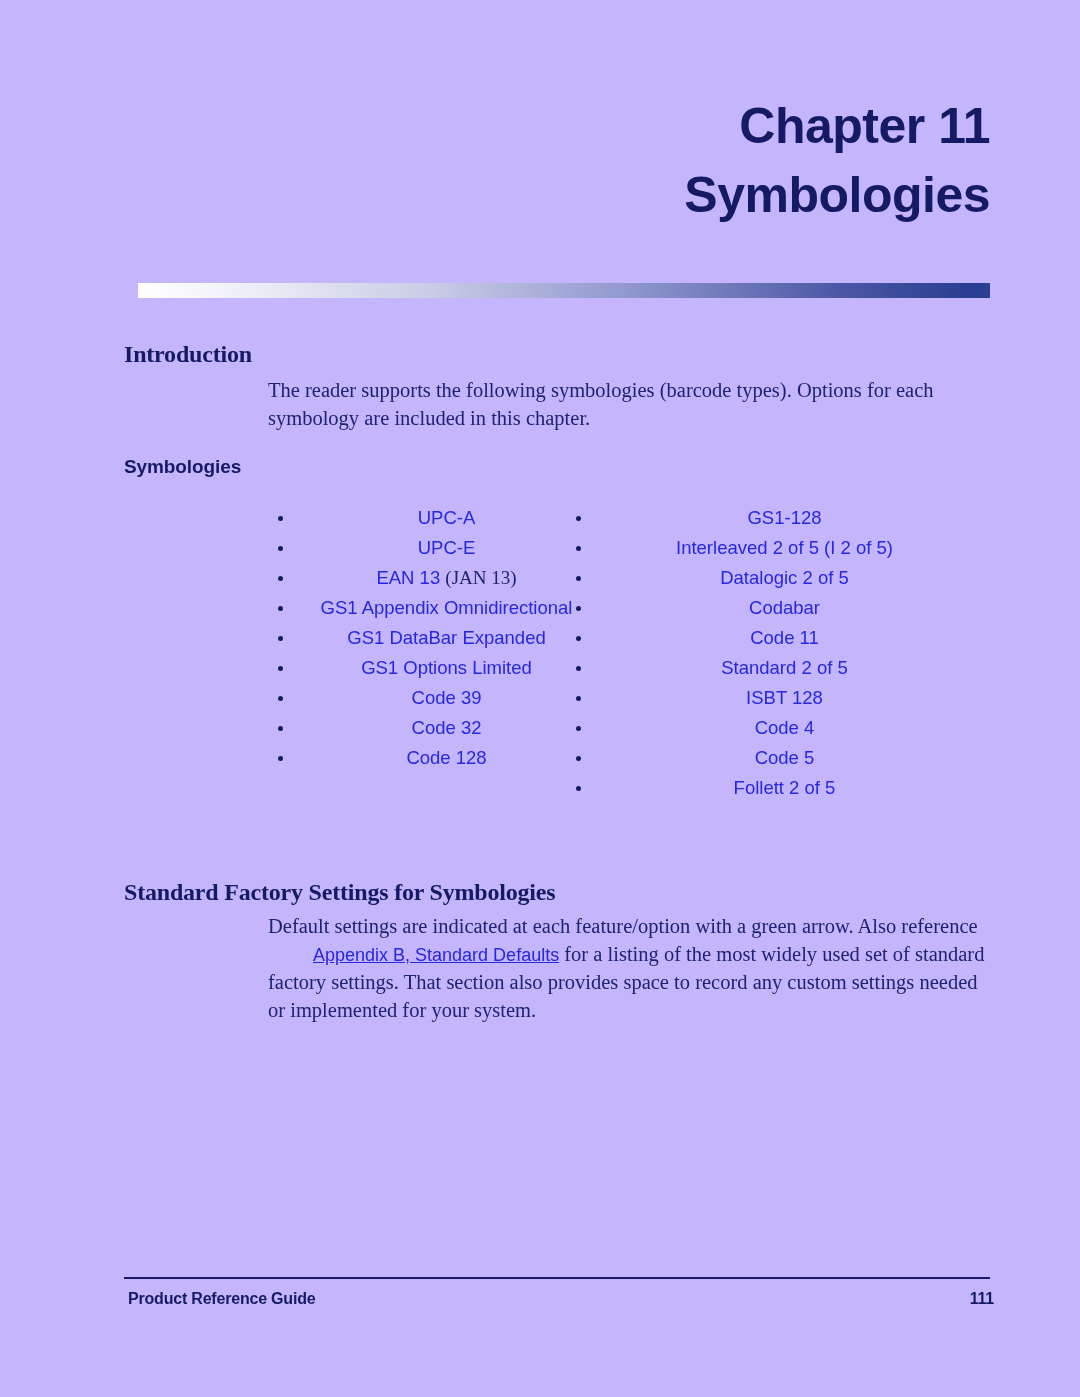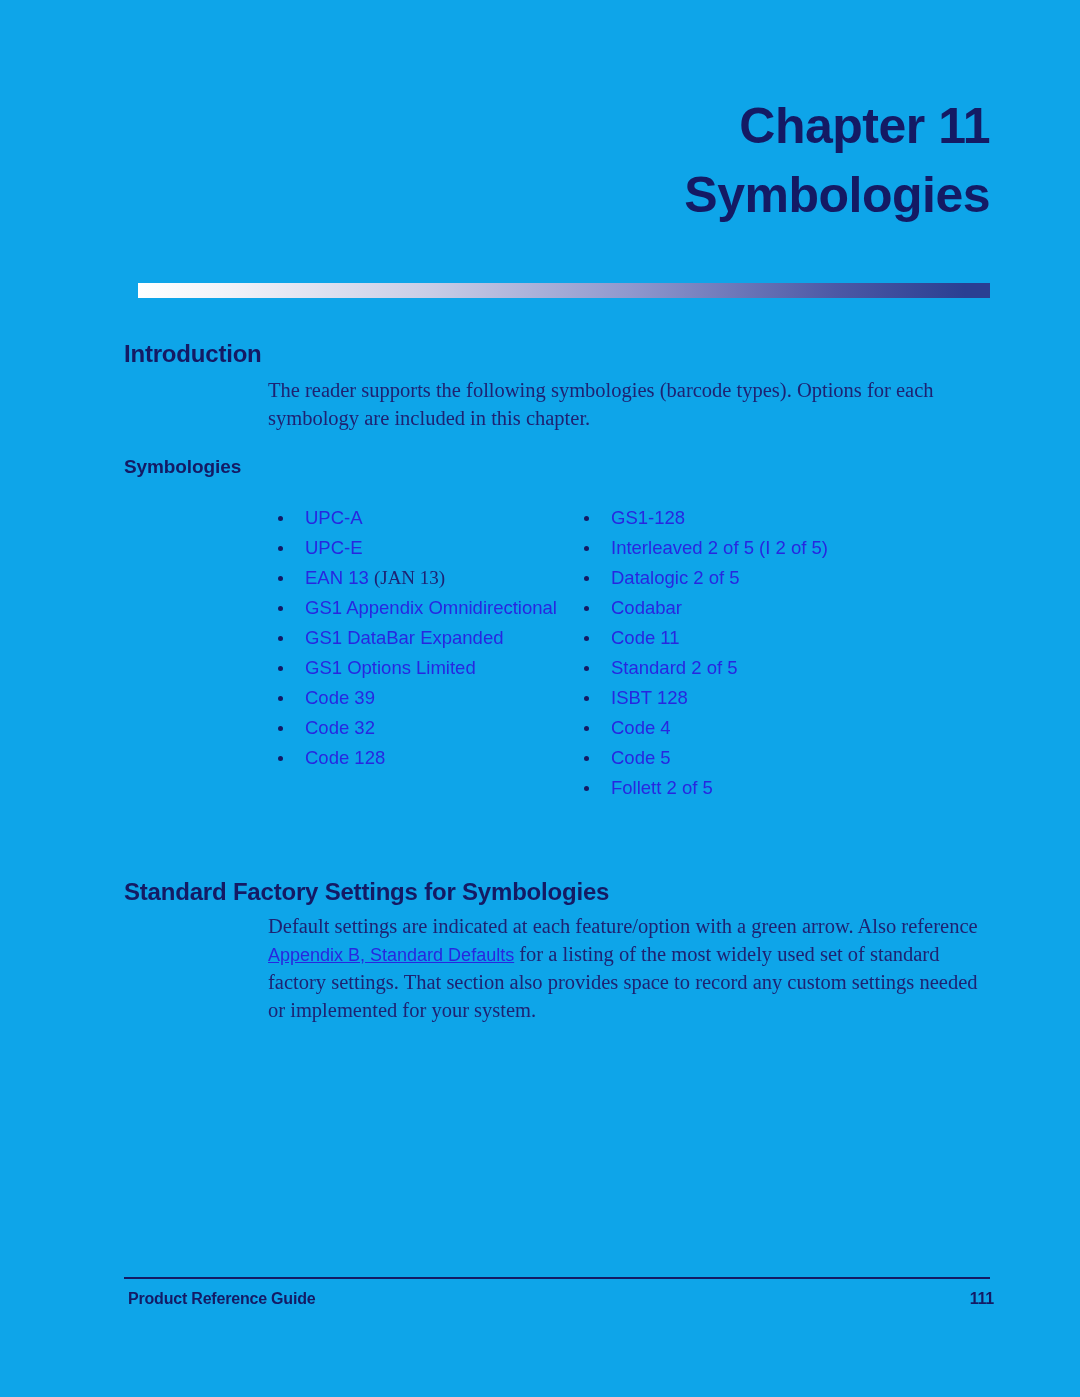--- a/index.html
+++ b/index.html
@@ -13,21 +13,21 @@
     position: relative;
     font-family: "Liberation Serif", serif;
     overflow: hidden;
   }
 
   .page {
     position: absolute;
     left: 0; top: 0;
     width: 1080px;
     height: 1397px;
-    background: #0ea5e9;
+    background: #c4b5fd;
   }
 
   
   .chapter-header {
     position: absolute;
     left: 124px;
     top: 96px;
     width: 866px;
     text-align: right;
   }
@@ -58,21 +58,21 @@
     top: 283px;
     width: 852px;
     height: 15px;
     background: linear-gradient(to right, #ffffff 0%, #f2f3f9 10%, #c9cde6 34%, #8f97cd 58%, #4c58a5 82%, #2A3F92 97%, #2A3F92 100%);
   }
 
   
   .h1 {
     position: absolute;
     left: 124px;
-    font-family: Liberation Sans, sans-serif;
+    font-family: Liberation Serif, serif;
     font-weight: bold;
     font-size: 24px;
     line-height: 30px;
     color: #141A64;
     letter-spacing: -0.2px;
     white-space: nowrap;
   }
   .h2 {
     position: absolute;
     left: 124px;
@@ -93,45 +93,47 @@
     font-family: "Liberation Serif", serif;
     font-size: 20.5px;
     line-height: 27.5px;
     color: #1E2272;
     text-align: left;
   }
   .link {
     font-family: "Liberation Sans", sans-serif;
     font-size: 18px;
     color: #2727E0;
+    margin-left: 45px;
   }
 
   
   .symb-list {
     position: absolute;
     top: 503px;
     left: 268px;
     width: 724px;
   }
   .symb-col {
     position: absolute;
     top: 0;
   }
   .symb-col.left  { left: 0px;   width: 320px; }
-  .symb-col.right { left: 306px; width: 400px; }
+  .symb-col.right { left: 298px; width: 400px; }
 
   .symb-item {
     position: relative;
     height: 30px;
     line-height: 30px;
     padding-left: 37px;
     white-space: nowrap;
     font-family: "Liberation Sans", sans-serif;
     font-size: 18.5px;
     color: #2727E0;
+    text-align: center;
   }
   .symb-item .dot {
     position: absolute;
     left: 10px;
     top: 13px;
     width: 5px;
     height: 5px;
     border-radius: 50%;
     background: #141A64;
   }

